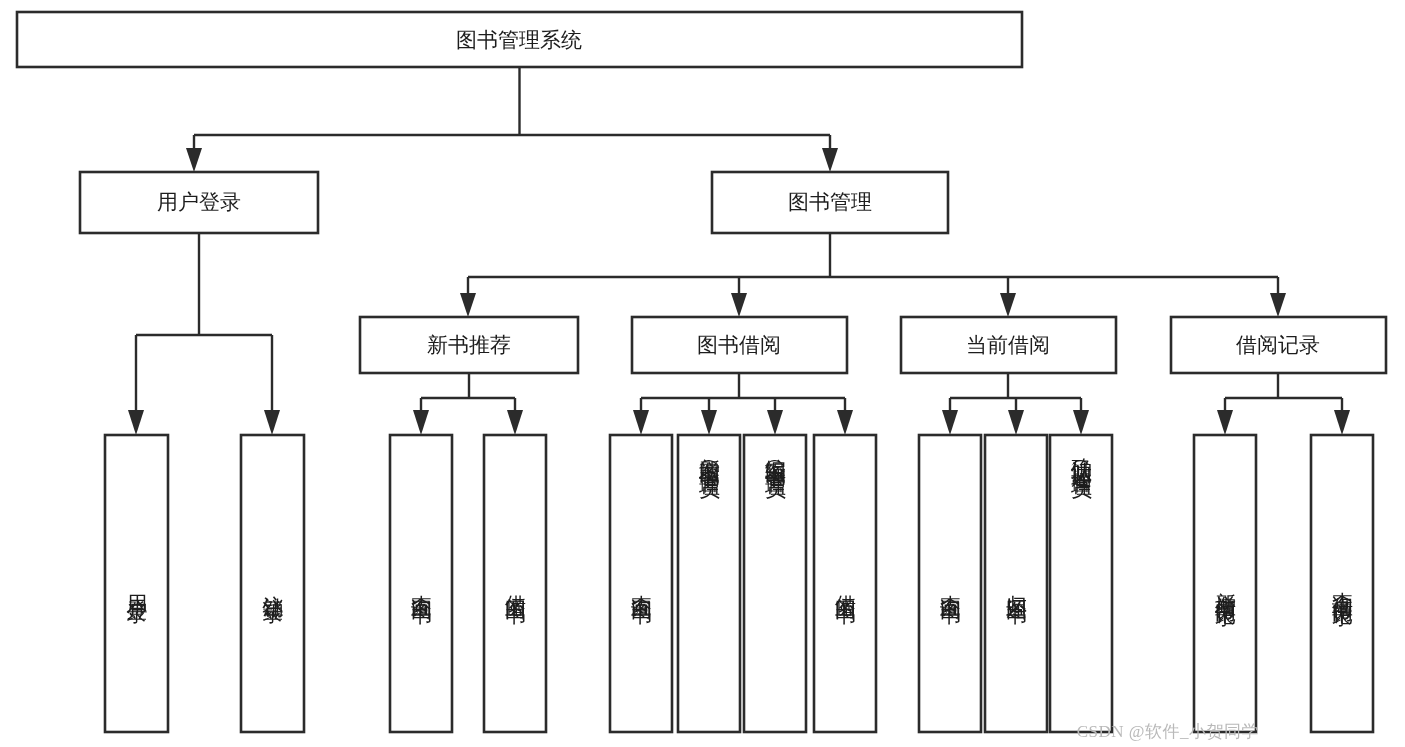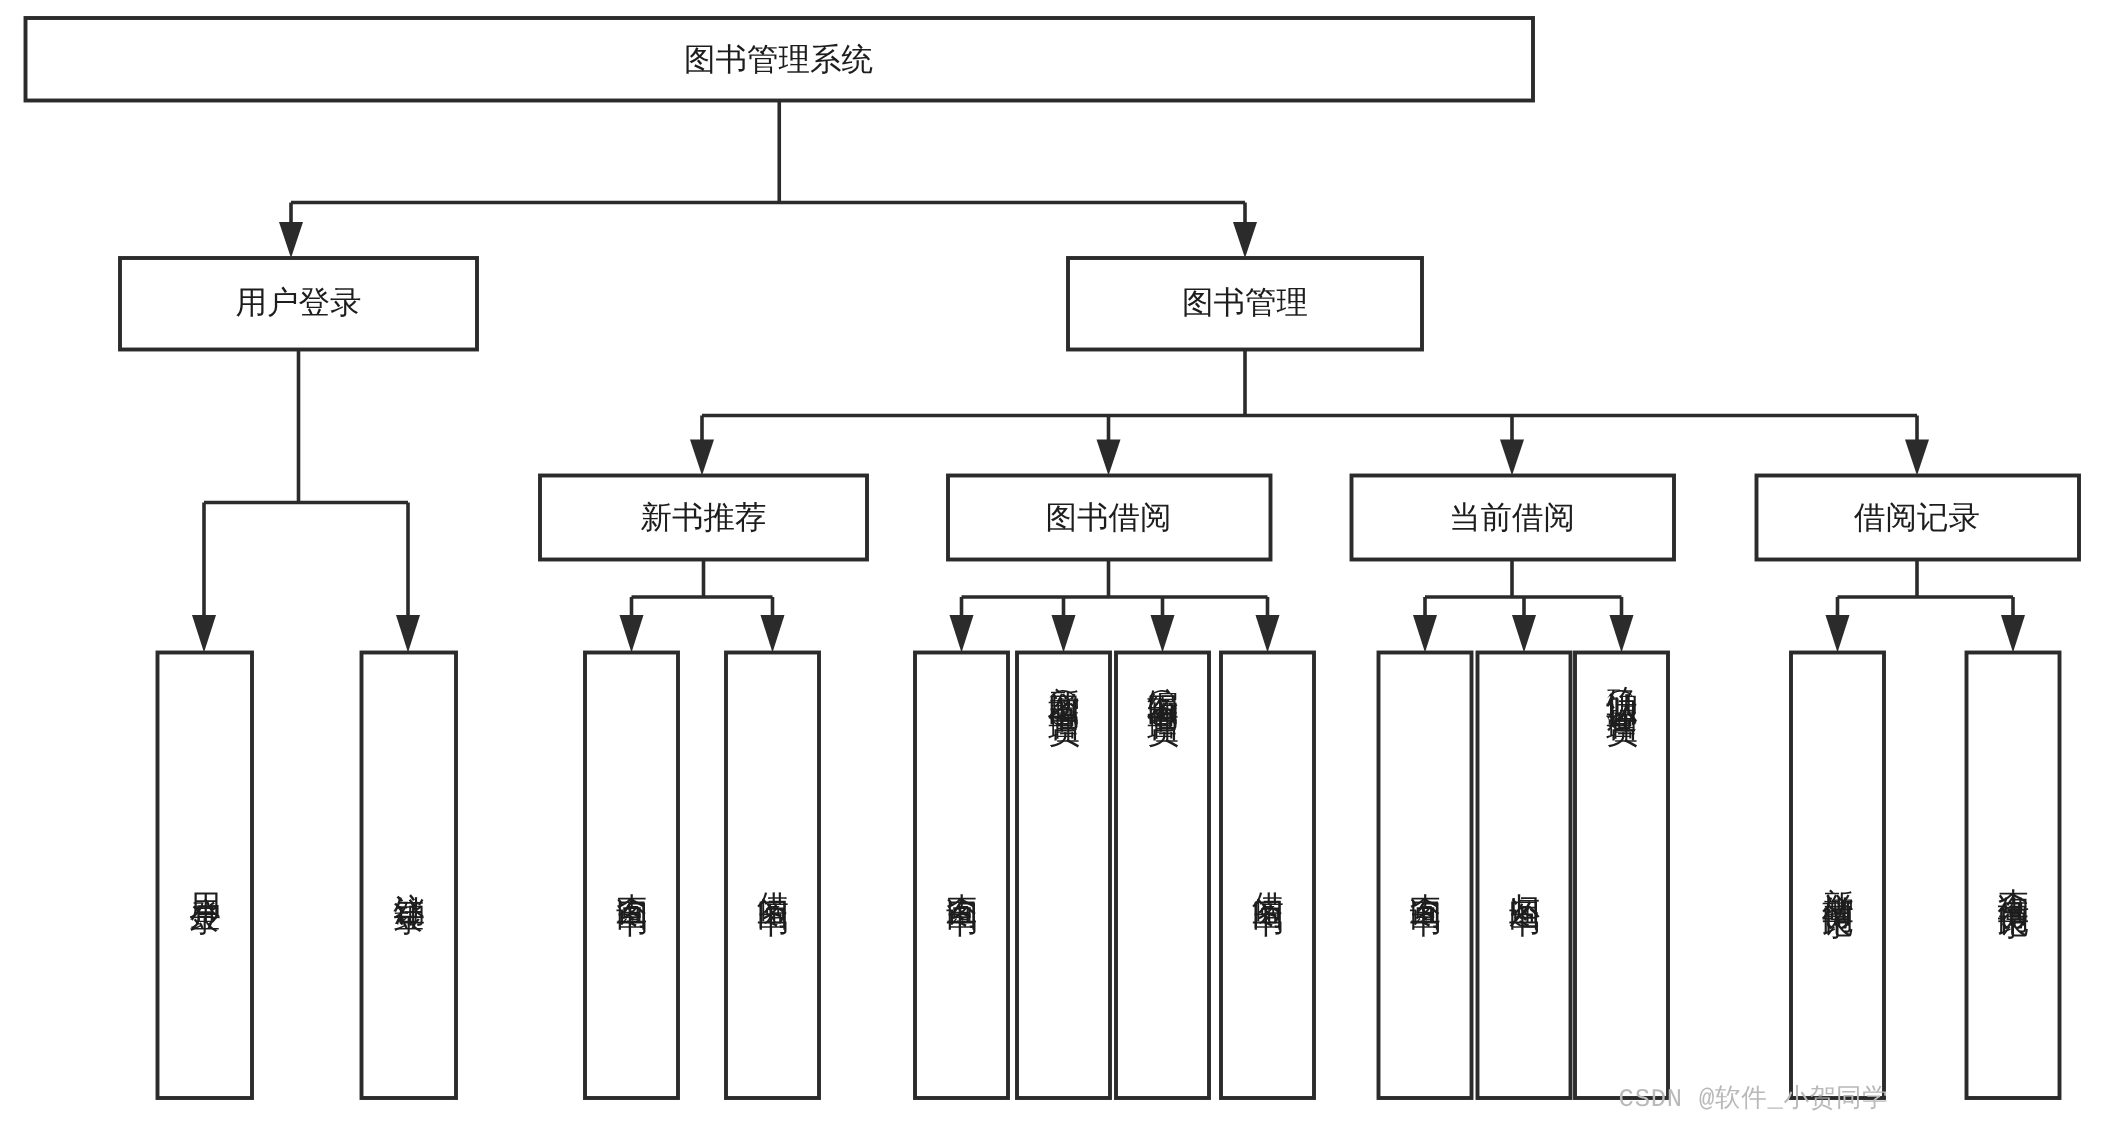--- a/index.html
+++ b/index.html
@@ -46,21 +46,21 @@
     font-family: "DejaVu Sans", "Liberation Sans", sans-serif;
     fill: #1d1d1d;
     font-size: 21px;
     text-anchor: middle;
     dominant-baseline: middle;
   }
   .watermark {
     position: absolute;
     right: 8px;
     bottom: 4px;
-    font-family: Liberation Mono, monospace;
+    font-family: Liberation Serif, serif;
     font-size: 17px;
     color: #b9b9b9;
     white-space: nowrap;
     letter-spacing: 0.5px;
     user-select: none;
   }
 </style>
 </head>
 <body>
 

